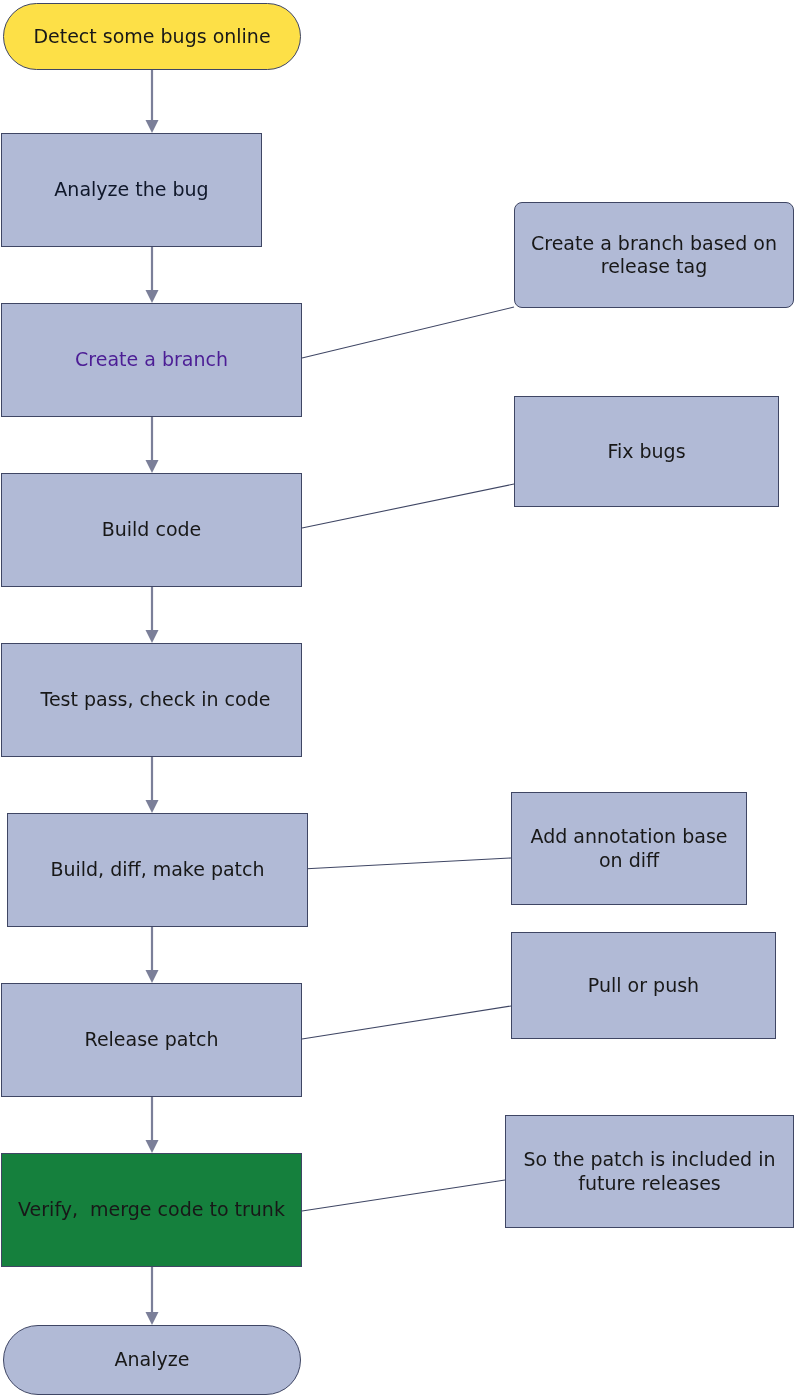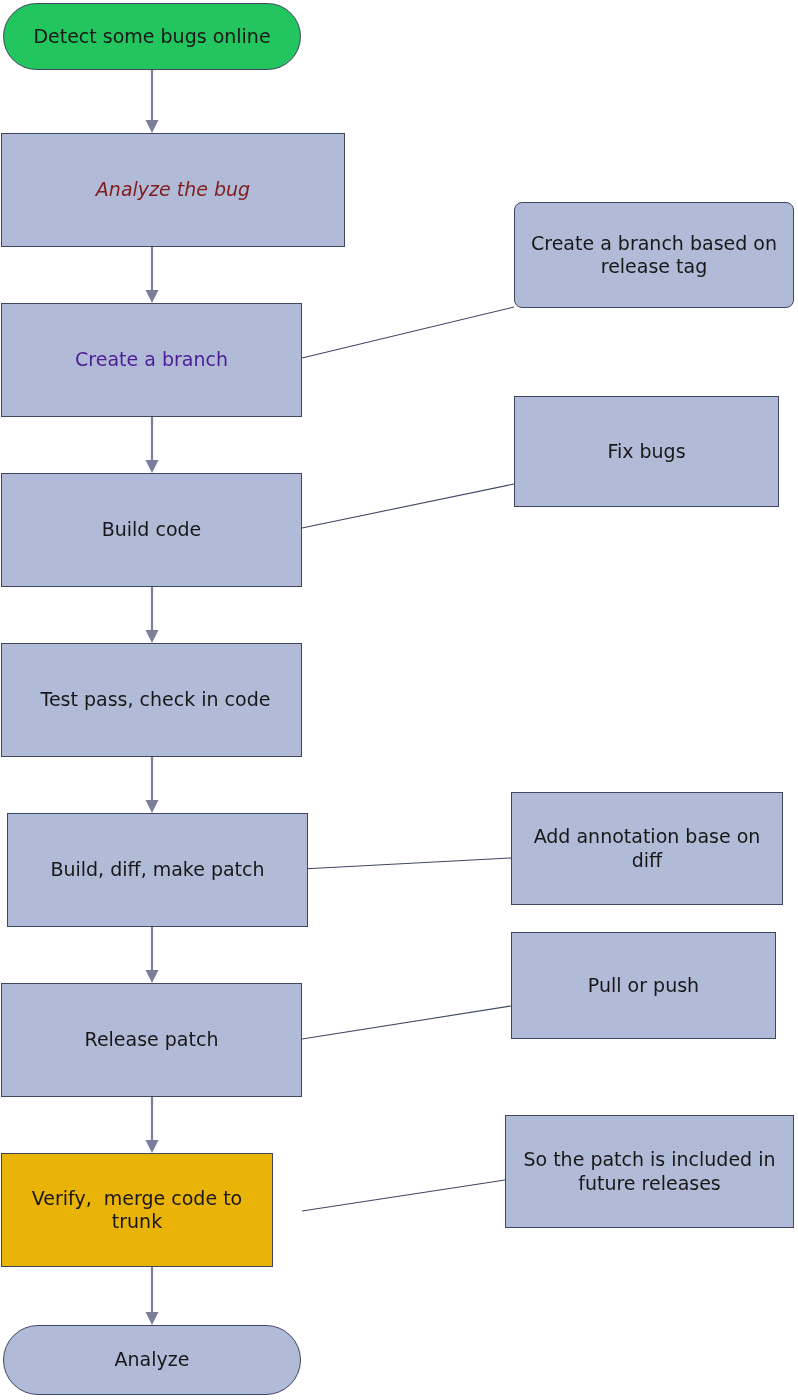--- a/index.html
+++ b/index.html
@@ -88,29 +88,29 @@
         <polygon points="145.5,1312 158.5,1312 152,1325" fill="#7b7f99"></polygon>
       </g>
       <line x1="302" y1="358" x2="514" y2="307" stroke="#3f4664" stroke-width="1.1"></line>
       <line x1="302" y1="528" x2="514" y2="484" stroke="#3f4664" stroke-width="1.1"></line>
       <line x1="302" y1="869" x2="511" y2="858" stroke="#3f4664" stroke-width="1.1"></line>
       <line x1="302" y1="1039" x2="511" y2="1006" stroke="#3f4664" stroke-width="1.1"></line>
       <line x1="302" y1="1211" x2="505" y2="1180" stroke="#3f4664" stroke-width="1.1"></line>
     </svg>
 
   <div id="nodes-layer">
-      <div class="node terminator" style="left: 3px; top: 3px; width: 298px; height: 67px; background: #22c55e; border-color: rgb(63, 70, 100); color: rgb(24, 24, 24);"><span>Detect some bugs online</span></div>
-      <div class="node" style="left: 1px; top: 133px; width: 344px; height: 114px; background: rgb(177, 186, 214); border-color: rgb(63, 70, 100); color: #7f1d1d; font-style: italic;"><span>Analyze the bug</span></div>
+      <div class="node terminator" style="left: 3px; top: 3px; width: 298px; height: 67px; background: #fde047; border-color: rgb(63, 70, 100); color: rgb(24, 24, 24);"><span>Detect some bugs online</span></div>
+      <div class="node" style="left: 1px; top: 133px; width: 261px; height: 114px; background: rgb(177, 186, 214); border-color: rgb(63, 70, 100); color: #0f172a;"><span>Analyze the bug</span></div>
       <div class="node" style="left: 1px; top: 303px; width: 301px; height: 114px; background: rgb(177, 186, 214); border-color: rgb(63, 70, 100); color: #4c1d95;"><span>Create a branch</span></div>
       <div class="node" style="left: 1px; top: 473px; width: 301px; height: 114px; background: rgb(177, 186, 214); border-color: rgb(63, 70, 100); color: rgb(24, 24, 24);"><span>Build code</span></div>
       <div class="node" style="left: 1px; top: 643px; width: 301px; height: 114px; background: rgb(177, 186, 214); border-color: rgb(63, 70, 100); color: rgb(24, 24, 24); padding-left: 16px;"><span>Test pass, check in code</span></div>
       <div class="node" style="left: 1px; top: 813px; width: 301px; height: 114px; background: rgb(177, 186, 214); border-color: rgb(63, 70, 100); color: rgb(24, 24, 24); margin-left: 6px;"><span>Build, diff, make patch</span></div>
       <div class="node" style="left: 1px; top: 983px; width: 301px; height: 114px; background: rgb(177, 186, 214); border-color: rgb(63, 70, 100); color: rgb(24, 24, 24);"><span>Release patch</span></div>
-      <div class="node" style="left: 1px; top: 1153px; width: 272px; height: 114px; background: #eab308; border-color: rgb(63, 70, 100); color: rgb(24, 24, 24);"><span>Verify,  merge code to trunk</span></div>
+      <div class="node" style="left: 1px; top: 1153px; width: 301px; height: 114px; background: #15803d; border-color: rgb(63, 70, 100); color: rgb(24, 24, 24);"><span>Verify,  merge code to trunk</span></div>
       <div class="node terminator" style="left: 3px; top: 1325px; width: 298px; height: 70px; background: rgb(177, 186, 214); border-color: rgb(63, 70, 100); color: rgb(24, 24, 24);"><span>Analyze</span></div>
       <div class="node annotation" style="left: 514px; top: 202px; width: 280px; height: 106px; background: rgb(177, 186, 214); border-color: rgb(63, 70, 100); color: rgb(24, 24, 24); border-radius: 8px;"><span>Create a branch based on release tag</span></div>
       <div class="node annotation" style="left: 514px; top: 396px; width: 265px; height: 111px; background: rgb(177, 186, 214); border-color: rgb(63, 70, 100); color: rgb(24, 24, 24);"><span>Fix bugs</span></div>
-      <div class="node annotation" style="left: 511px; top: 792px; width: 272px; height: 113px; background: rgb(177, 186, 214); border-color: rgb(63, 70, 100); color: rgb(24, 24, 24);"><span>Add annotation base on diff</span></div>
+      <div class="node annotation" style="left: 511px; top: 792px; width: 236px; height: 113px; background: rgb(177, 186, 214); border-color: rgb(63, 70, 100); color: rgb(24, 24, 24);"><span>Add annotation base on diff</span></div>
       <div class="node annotation" style="left: 511px; top: 932px; width: 265px; height: 107px; background: rgb(177, 186, 214); border-color: rgb(63, 70, 100); color: rgb(24, 24, 24);"><span>Pull or push</span></div>
       <div class="node annotation" style="left: 505px; top: 1115px; width: 289px; height: 113px; background: rgb(177, 186, 214); border-color: rgb(63, 70, 100); color: rgb(24, 24, 24);"><span>So the patch is included in future releases</span></div>
     </div>
 
 </div>
 
 </body></html>

